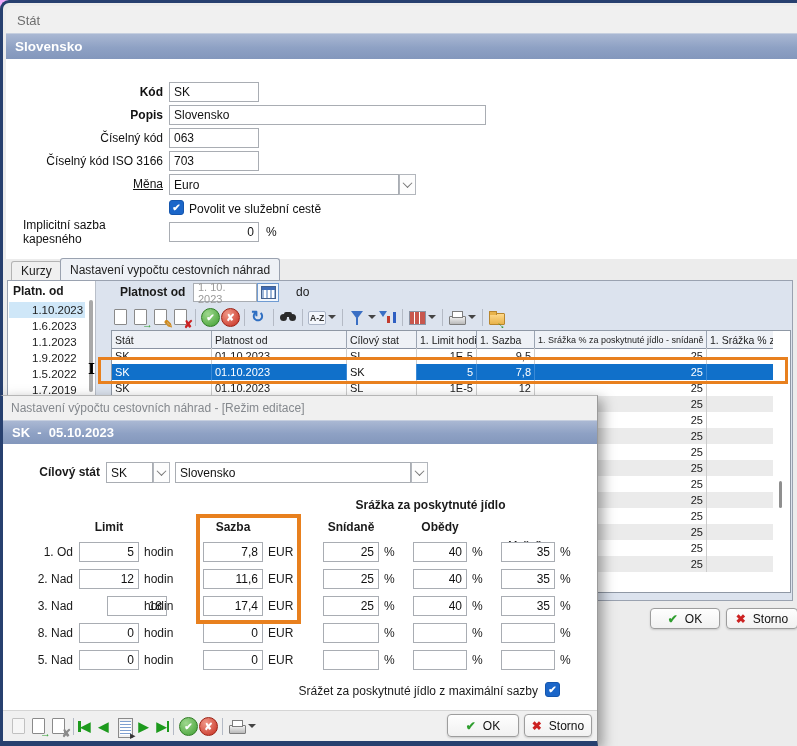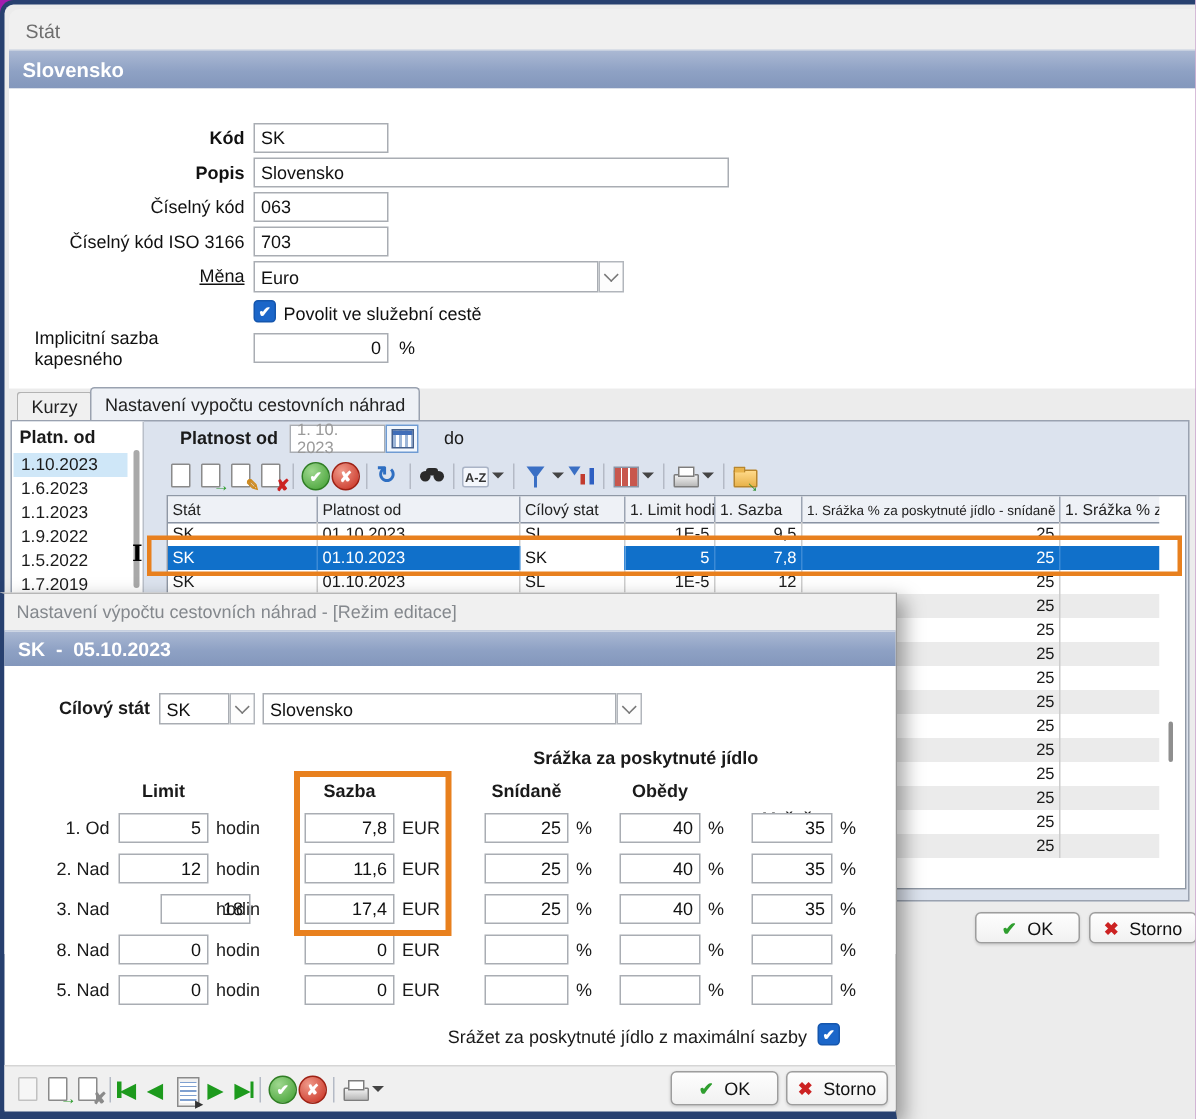--- a/index.html
+++ b/index.html
@@ -1,16 +1,16 @@
 <!DOCTYPE html>
 <html><head>
 <meta charset="utf-8">
 <style>
   html,body{margin:0;padding:0;background:#d8d8d8;font-family:"Liberation Sans",sans-serif;}
-  #canvas{position:relative;width:797px;height:746px;background:#a21caf;overflow:hidden;
+  #canvas{position:relative;width:797px;height:746px;background:#f0abfc;overflow:hidden;
           font-family:"Liberation Sans",sans-serif;color:#1a1a1a;}
   .abs{position:absolute;box-sizing:border-box;}
   .b{font-weight:bold;}
   .rt{text-align:right;justify-content:flex-end;}
   .ct{text-align:center;justify-content:center;}
 
   
   #main-window{left:0;top:0;width:797px;height:746px;background:#ececec;
     border-left:3px solid #27406f;border-top:3px solid #27406f;border-radius:9px 0 0 0;}
   #main-titlebar{left:3px;top:3px;width:791px;height:27px;background:#f0f0f0;border-radius:7px 0 0 0;}
@@ -36,21 +36,21 @@
   
   .tab{font-size:12px;display:flex;align-items:center;padding:0 9px;border:1px solid #b3b3b3;border-bottom:none;
        border-radius:3px 3px 0 0;background:#f0f0f0;color:#222;}
   #tab-kurzy{left:8px;top:258px;height:19px;}
   #tab-nahrady{left:57px;top:255px;height:22px;background:#eef1f6;border-color:#9aa2b0;z-index:2;}
   #tab-panel{left:4px;top:277px;width:786px;height:321px;background:#dce3ee;border:1px solid #9aa2b0;}
 
   
   #validity-panel{left:5px;top:278px;width:88px;height:318px;background:#fff;border-right:1px solid #b9bfc9;}
   #validity-header{left:10px;top:281px;font-size:12px;}
-  .vitem{left:6px;width:76px;height:16px;font-size:11.5px;display:flex;align-items:center;padding-left:5px;box-sizing:border-box;}
+  .vitem{left:6px;width:76px;height:16px;font-size:11.5px;display:flex;align-items:center;padding-left:23px;box-sizing:border-box;}
   .vitem.sel{background:#cfe7f8;}
   #validity-scroll{left:86px;top:297px;width:4px;height:92px;background:#a9a9a9;border-radius:2px;}
 
   
   #filter-label{left:117px;top:282px;font-size:12px;}
   #filter-date{left:190px;top:280px;width:64px;height:19px;}
   #cal-btn{left:254px;top:280px;width:22px;height:19px;border:1px solid #6f9bd2;background:#f2f7fd;
            display:flex;align-items:center;justify-content:center;}
   .calico{width:13px;height:11px;border:1px solid #44608c;background:
       linear-gradient(#3f6db8 0 3px,transparent 3px),

